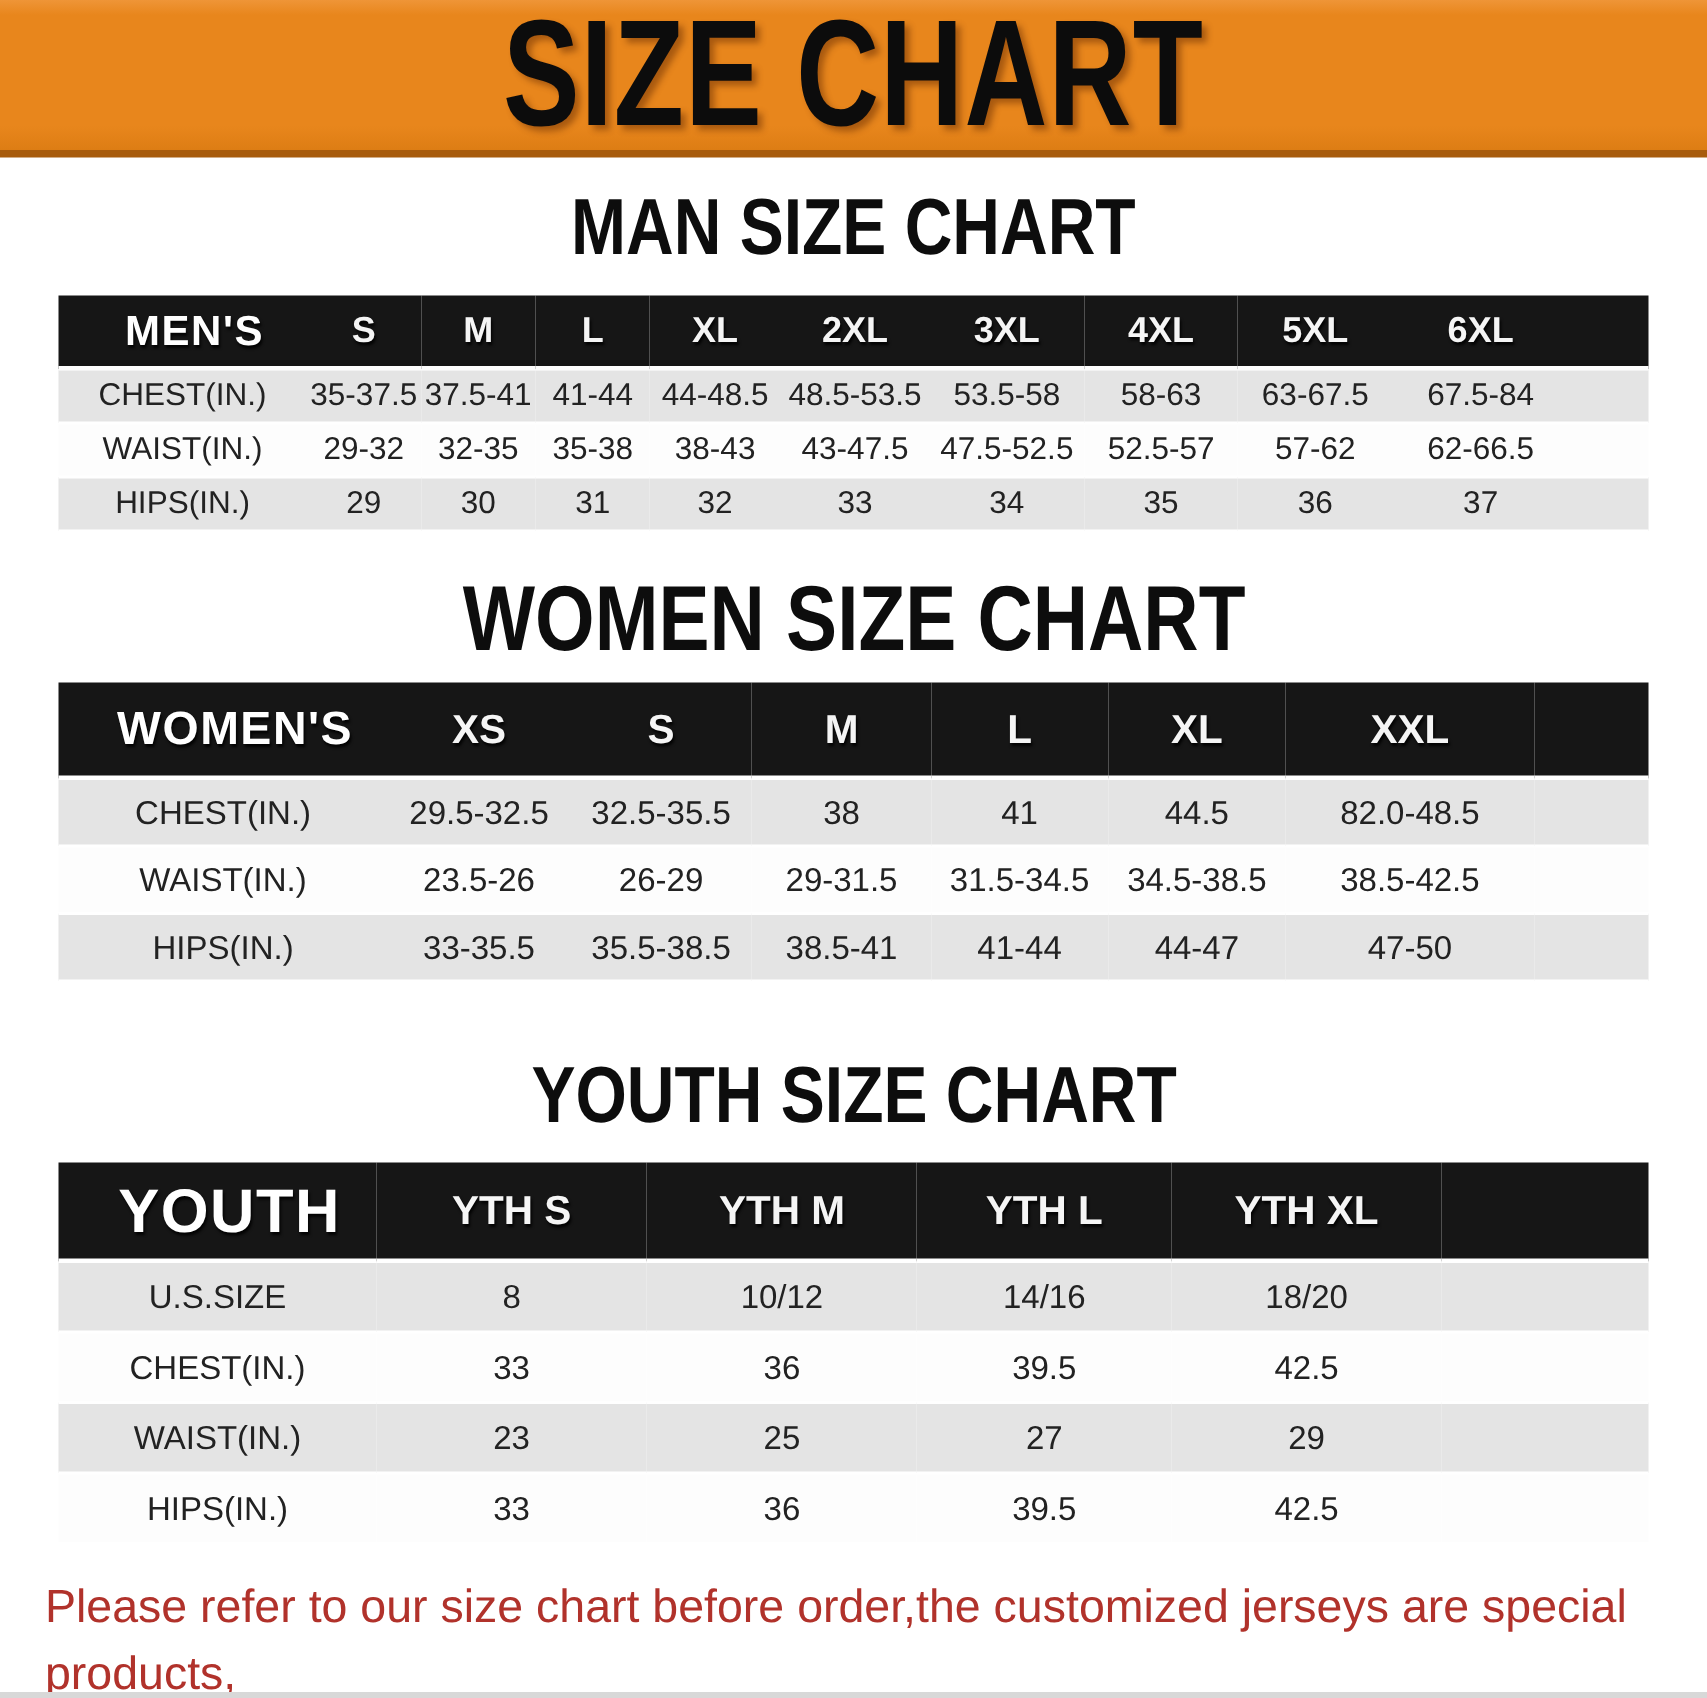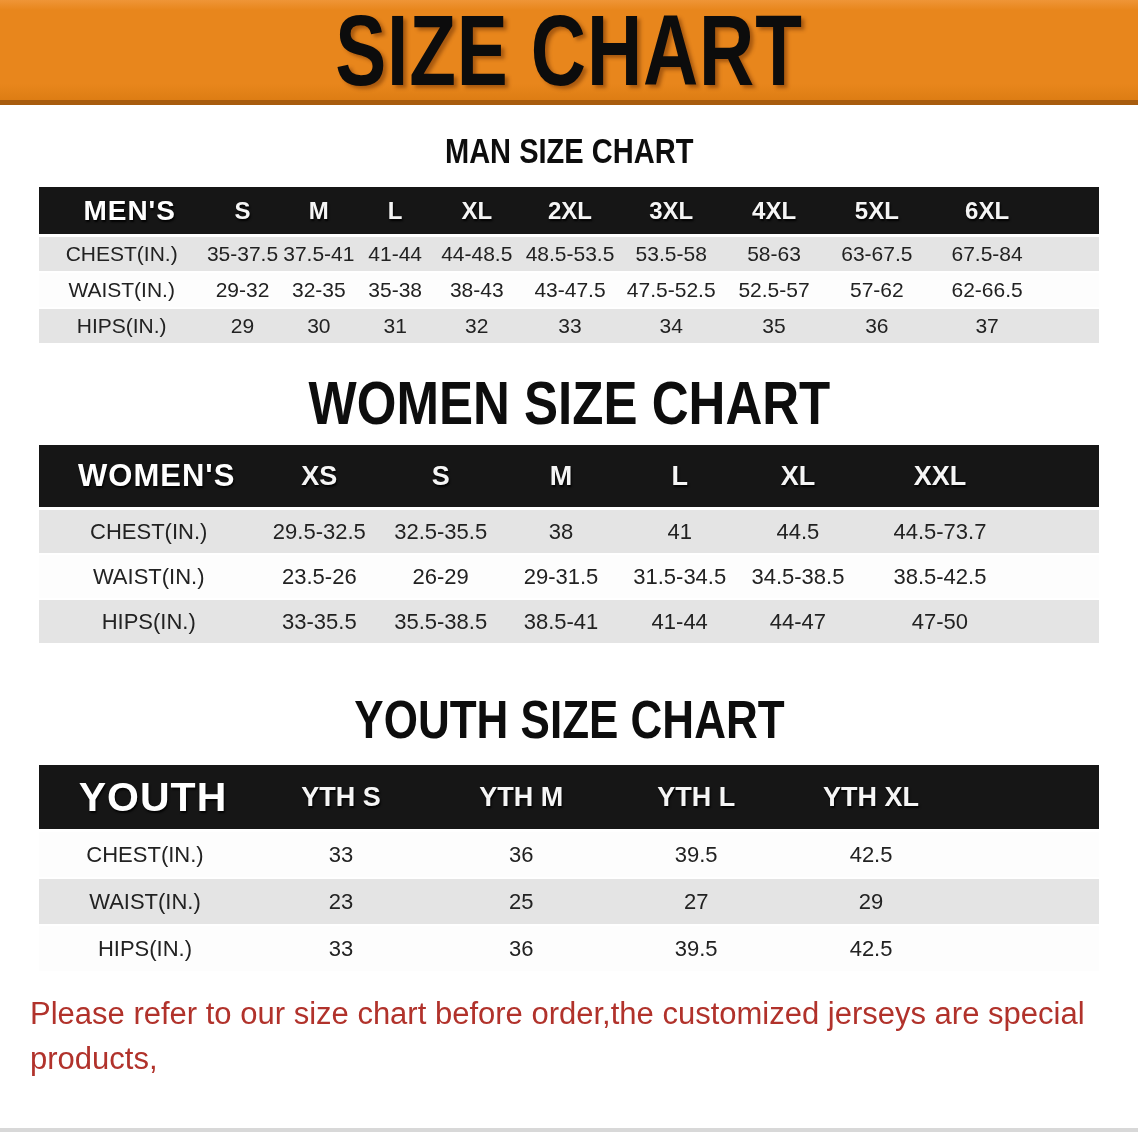--- a/index.html
+++ b/index.html
@@ -24,21 +24,21 @@
     letter-spacing: 1px;
     text-shadow: 4px 3px 4px rgba(90, 35, 0, 0.45);
     white-space: nowrap;
   }
   
   .section-heading { text-align: center; margin: 0; color: var(--heading-black, #0d0d0d); }
   .section-heading .condensed {
     display: inline-block; font-weight: 700; white-space: nowrap;
     transform: scale(0.88, 1.06);
   }
-  .h-men   { margin-top: 21px; font-size: 33px; line-height: 50px; margin-bottom: 11px; }
+  .h-men   { margin-top: 21px; font-size: 50px; line-height: 50px; margin-bottom: 21px; }
   .h-women { margin-top: 33px; font-size: 58px; line-height: 50px; margin-bottom: 17px; }
   .h-youth { margin-top: 50px; font-size: 50px; line-height: 50px; margin-bottom: 20px; }
   
   table.size-table {
     width: 1060px; margin: 0 auto;
     border-collapse: collapse; table-layout: fixed;
   }
   table.size-table th, table.size-table td { text-align: center; padding: 0; }
   table.size-table thead tr {
     background: var(--header-bar, #161616);
@@ -189,21 +189,21 @@
     </tr>
   </thead>
   <tbody>
     <tr class="row-gray">
       <td>CHEST(IN.)</td>
       <td>29.5-32.5</td>
       <td>32.5-35.5</td>
       <td>38</td>
       <td>41</td>
       <td>44.5</td>
-      <td>44.5-73.7</td>
+      <td>82.0-48.5</td>
       <td></td>
     </tr>
     <tr class="row-white">
       <td>WAIST(IN.)</td>
       <td>23.5-26</td>
       <td>26-29</td>
       <td>29-31.5</td>
       <td>31.5-34.5</td>
       <td>34.5-38.5</td>
       <td>38.5-42.5</td>
@@ -239,20 +239,28 @@
     <tr>
       <th class="corner">YOUTH</th>
       <th>YTH S</th>
       <th>YTH M</th>
       <th>YTH L</th>
       <th>YTH XL</th>
       <th></th>
     </tr>
   </thead>
   <tbody>
+    <tr class="row-gray">
+      <td>U.S.SIZE</td>
+      <td>8</td>
+      <td>10/12</td>
+      <td>14/16</td>
+      <td>18/20</td>
+      <td></td>
+    </tr>
     <tr class="row-white">
       <td>CHEST(IN.)</td>
       <td>33</td>
       <td>36</td>
       <td>39.5</td>
       <td>42.5</td>
       <td></td>
     </tr>
     <tr class="row-gray">
       <td>WAIST(IN.)</td>

